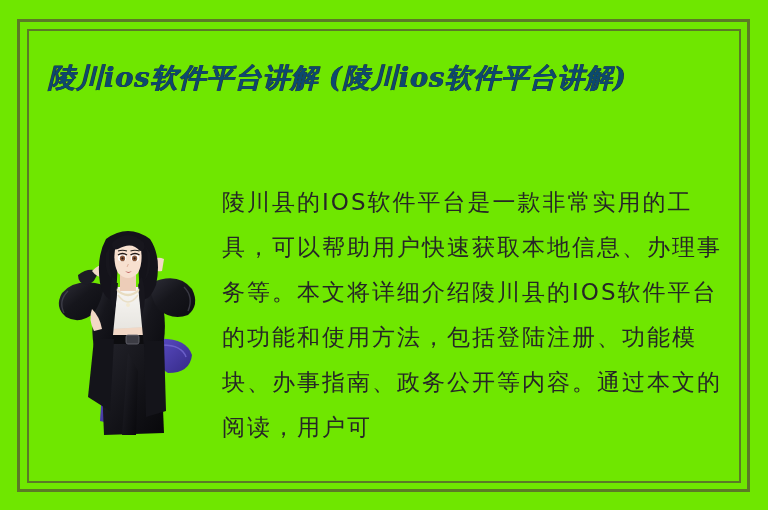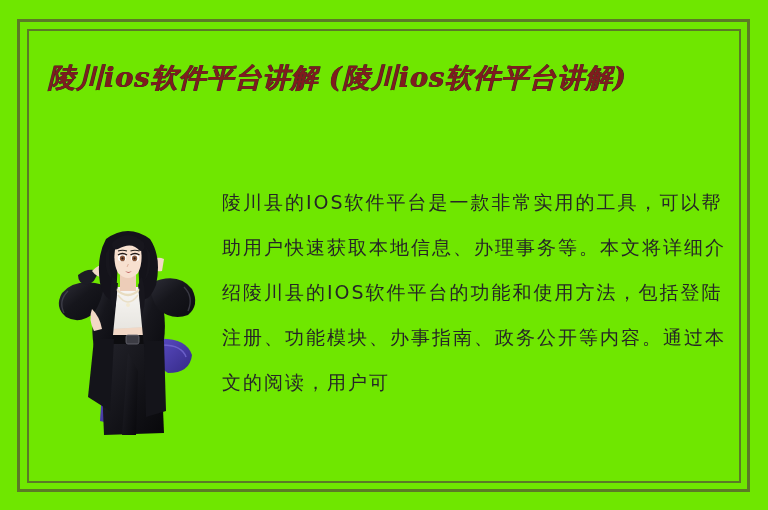--- a/index.html
+++ b/index.html
@@ -31,21 +31,21 @@
     border:2px solid #5b7a26;
     box-sizing:border-box;
     pointer-events:none;
   }
 
   
   .title{
     position:absolute;
     left:48px;top:58px;
     width:640px;
-    color:#7f1d1d;
+    color:#0c4a6e;
     font-family:"DejaVu Serif", serif;
     font-size:27px;
     font-weight:700;
     font-style:italic;
     line-height:40px;
     letter-spacing:1px;
     white-space:pre-wrap;
     text-shadow:0.5px 0 0 #2b2b2b, -0.4px 0.4px 0 #3a3a2a;
   }
 
@@ -58,21 +58,21 @@
   }
   .illus svg{display:block;width:150px;height:218px;}
 
   
   .body-copy{
     position:absolute;
     left:222px;top:180px;
     width:510px;
     color:#262626;
     font-family:"DejaVu Sans", sans-serif;
-    font-size:19px;
+    font-size:23px;
     line-height:45px;
     letter-spacing:2.0px;
     white-space:pre-wrap;
     word-break:break-all;
   }
 </style>
 </head>
 <body>
 
 <div class="canvas">

